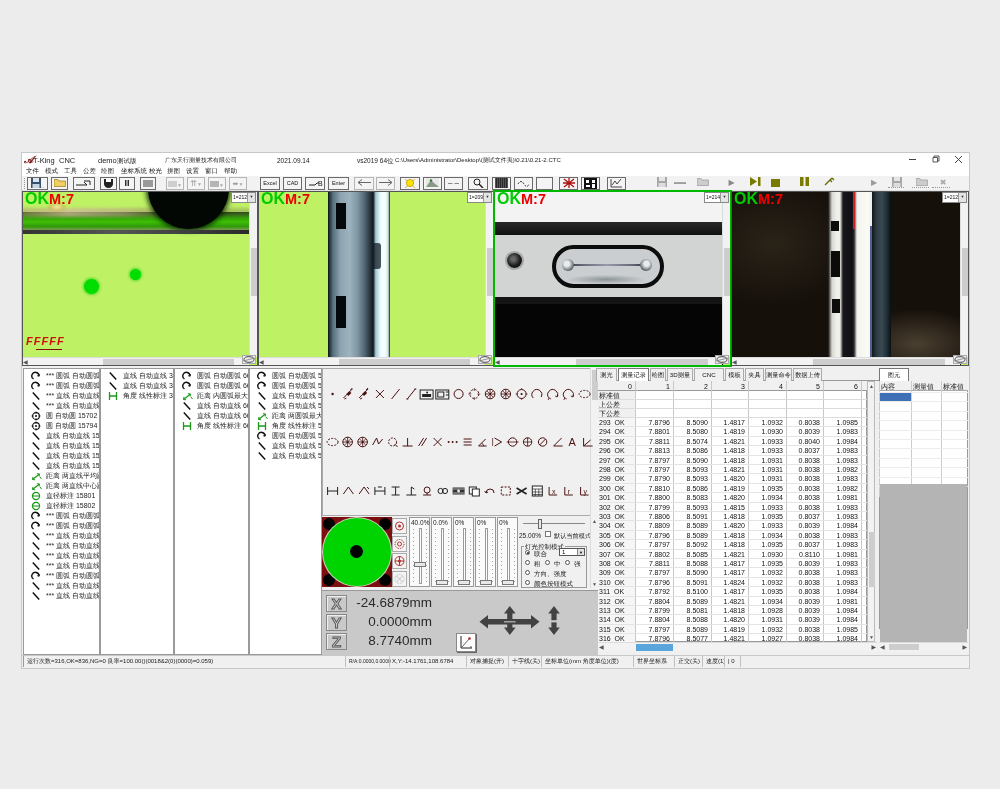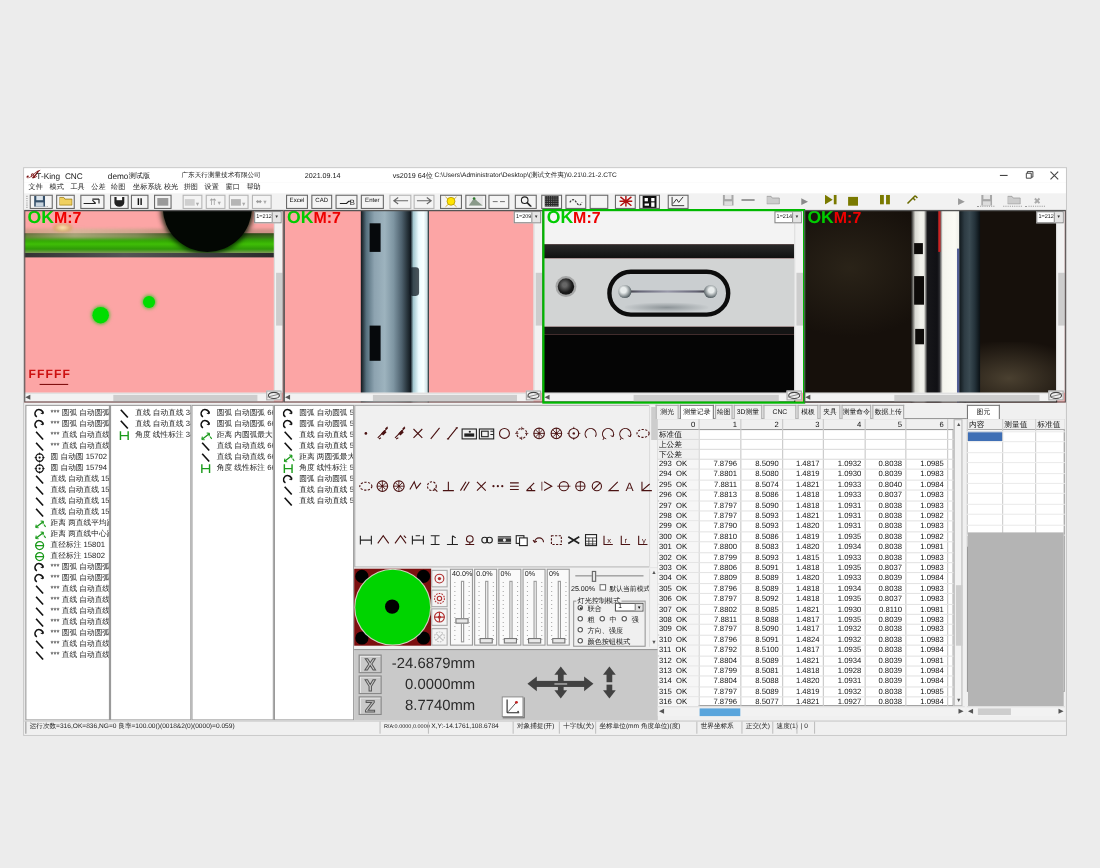--- a/index.html
+++ b/index.html
@@ -3,21 +3,21 @@
 <style>
 *{margin:0;padding:0;box-sizing:border-box;}
 html,body{width:1000px;height:789px;background:#ececec;font-family:"Liberation Sans",sans-serif;}
 #page{position:relative;width:1000px;height:789px;overflow:hidden;}
 .abs{position:absolute;}
 #win{position:absolute;left:22px;top:153px;width:947px;height:515px;background:#f0f0f0;box-shadow:0 0 0 1px #c8c8c8;}
 .t7{font-size:7px;line-height:9px;color:#1a1a1a;}
 .btn{position:absolute;background:#f4f4f4;border:1px solid #6a6a6a;font-size:6px;text-align:center;color:#111;overflow:hidden;}
 .btnl{border:1px solid #b5b5b5;}
 .btnn{border:none;background:transparent;}
-.cam{position:absolute;background:#fca5a5;overflow:hidden;}
+.cam{position:absolute;background:#bef264;overflow:hidden;font-style:italic;}
 .okm{position:absolute;left:3px;top:1px;font-size:16px;font-weight:bold;font-family:"Liberation Sans",sans-serif;}
 .okm .ok{color:#00cc00;}
 .okm .m7{color:#ee0000;font-size:14.5px;}
 .dd{position:absolute;height:11px;background:#fff;border:1px solid #888;font-size:5px;color:#111;line-height:9px;padding-left:1px;}
 .dd .db{position:absolute;right:0;top:0;width:8px;height:9px;background:#e4e4e4;border-left:1px solid #999;text-align:center;font-size:4px;line-height:8px;color:#333;}
 .hsb{position:absolute;height:8px;background:#f2f2f2;border-top:1px solid #dcdcdc;}
 .vsb{position:absolute;width:8px;background:#f2f2f2;border-left:1px solid #dcdcdc;}
 .thumbh{position:absolute;background:#cdcdcd;height:6px;top:1px;}
 .thumbv{position:absolute;background:#cdcdcd;width:6px;left:1px;}
 .grip{position:absolute;width:14px;height:9px;background:#f0f0f0;border:1px solid #aaa;}

